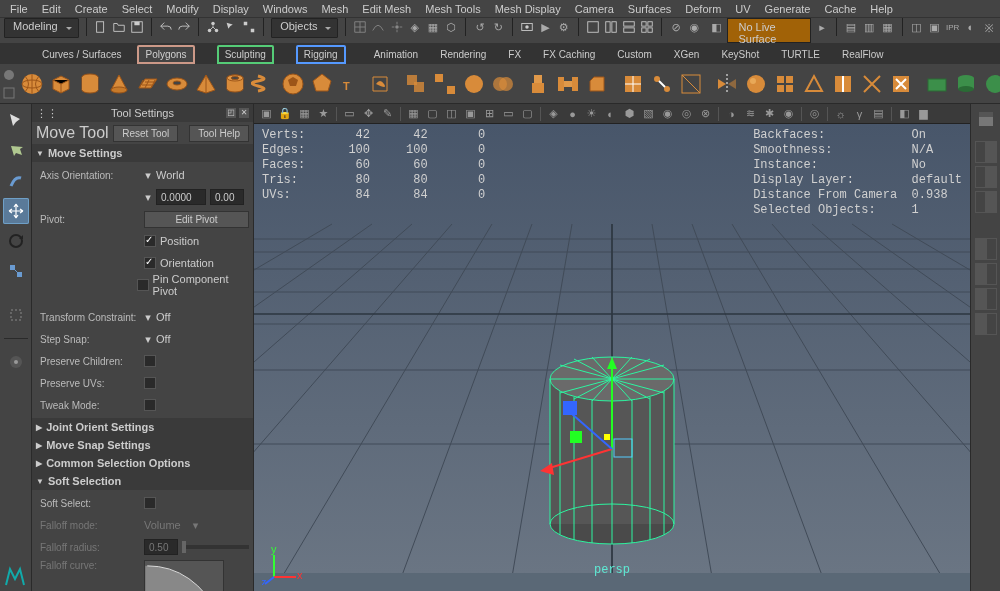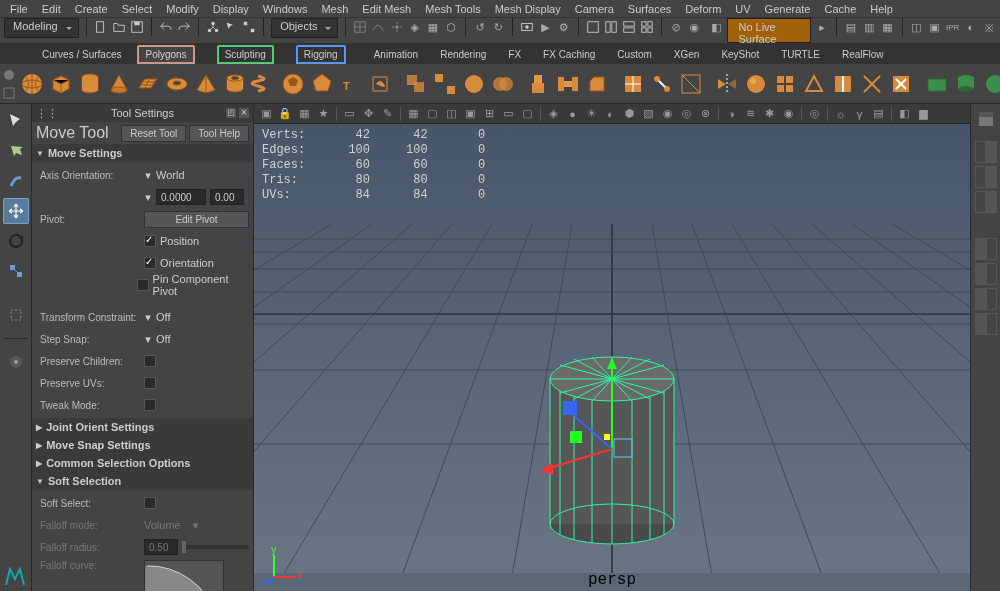--- a/index.html
+++ b/index.html
@@ -56,21 +56,21 @@
 .viewport-wrap{flex:1;display:flex;flex-direction:column;background:#2a2a2a}
 .panel-menu{height:18px;background:#444;display:flex;align-items:center;padding:0 6px;gap:12px;border-bottom:1px solid #333}
 .panel-menu span{font-size:10px;cursor:default}
 .panel-icons{height:20px;background:#3a3a3a;display:flex;align-items:center;padding:0 4px;gap:2px;border-bottom:1px solid #222}
 .picon{width:17px;height:17px;display:flex;align-items:center;justify-content:center;cursor:pointer;color:#999}
 .picon.sep{width:1px;height:14px;background:#555;margin:0 2px}
 .viewport{flex:1;position:relative;background:#5a6876;overflow:hidden}
 .grid-floor{position:absolute;inset:0}
 .hud-left{position:absolute;top:4px;left:8px;font-family:"Courier New",monospace;font-size:12px;color:#d0d0d0;line-height:15px;white-space:pre}
 .hud-right{position:absolute;top:4px;right:8px;font-family:"Courier New",monospace;font-size:12px;color:#d0d0d0;line-height:15px;text-align:left;white-space:pre}
-.campersp{position:absolute;bottom:2px;left:50%;transform:translateX(-50%);font-family:"Courier New",monospace;font-size:16px;color:#000000}
+.campersp{position:absolute;bottom:14px;left:50%;transform:translateX(-50%);font-family:"Courier New",monospace;font-size:12px;color:#5eead4}
 .axisgizmo{position:absolute;bottom:6px;left:8px;width:40px;height:40px}
 .cylinder{position:absolute;left:50%;top:46%;transform:translateX(-50%)}
 .logo{position:absolute;bottom:2px;left:2px;width:26px;height:26px}
 </style>
 </head>
 <body>
 
 <div class="menubar">
   <span>File</span>
   <span>Edit</span>
@@ -514,21 +514,21 @@
     <div class="settings-hdr">
       <span style="position:absolute;left:4px">⋮⋮</span>
       <span>Tool Settings</span>
       <div class="winctrl">
           <span>◰</span>
           <span>✕</span>
         </div>
     </div>
     <div class="tooltitle">
       <span style="font-size:16px">Move Tool</span>
-      <div style="display:flex;gap:3px">
+      <div style="display:flex;gap:11px">
         <div class="btn">Reset Tool</div>
         <div class="btn">Tool Help</div>
       </div>
     </div>
     <div class="scroll">
       <div class="section-hdr">
           <span class="tri">▼</span>
           <span>Move Settings</span>
         </div>
       <div class="section-body">
@@ -761,20 +761,27 @@
         </g>
       </svg>
 
       <div class="hud-left" id="hud-left">Verts:       42      42       0
 Edges:      100     100       0
 Faces:       60      60       0
 Tris:        80      80       0
 UVs:         84      84       0
 </div>
 
+      <div class="hud-right" id="hud-right">Backfaces:            On
+Smoothness:           N/A
+Instance:             No
+Display Layer:        default
+Distance From Camera  0.938
+Selected Objects:     1
+</div>
       <div class="campersp">persp</div>
 
       <svg class="axisgizmo" viewBox="0 0 40 40">
         <line x1="12" y1="32" x2="12" y2="10" stroke="#3f3" stroke-width="2"></line>
           <text x="9" y="8" fill="#3f3" font-size="8">y</text>
         <line x1="12" y1="32" x2="34" y2="32" stroke="#f33" stroke-width="2"></line>
           <text x="35" y="34" fill="#f33" font-size="8">x</text>
         <line x1="12" y1="32" x2="3" y2="39" stroke="#36f" stroke-width="2"></line>
           <text x="-1" y="41" fill="#36f" font-size="8">z</text>
       </svg>

